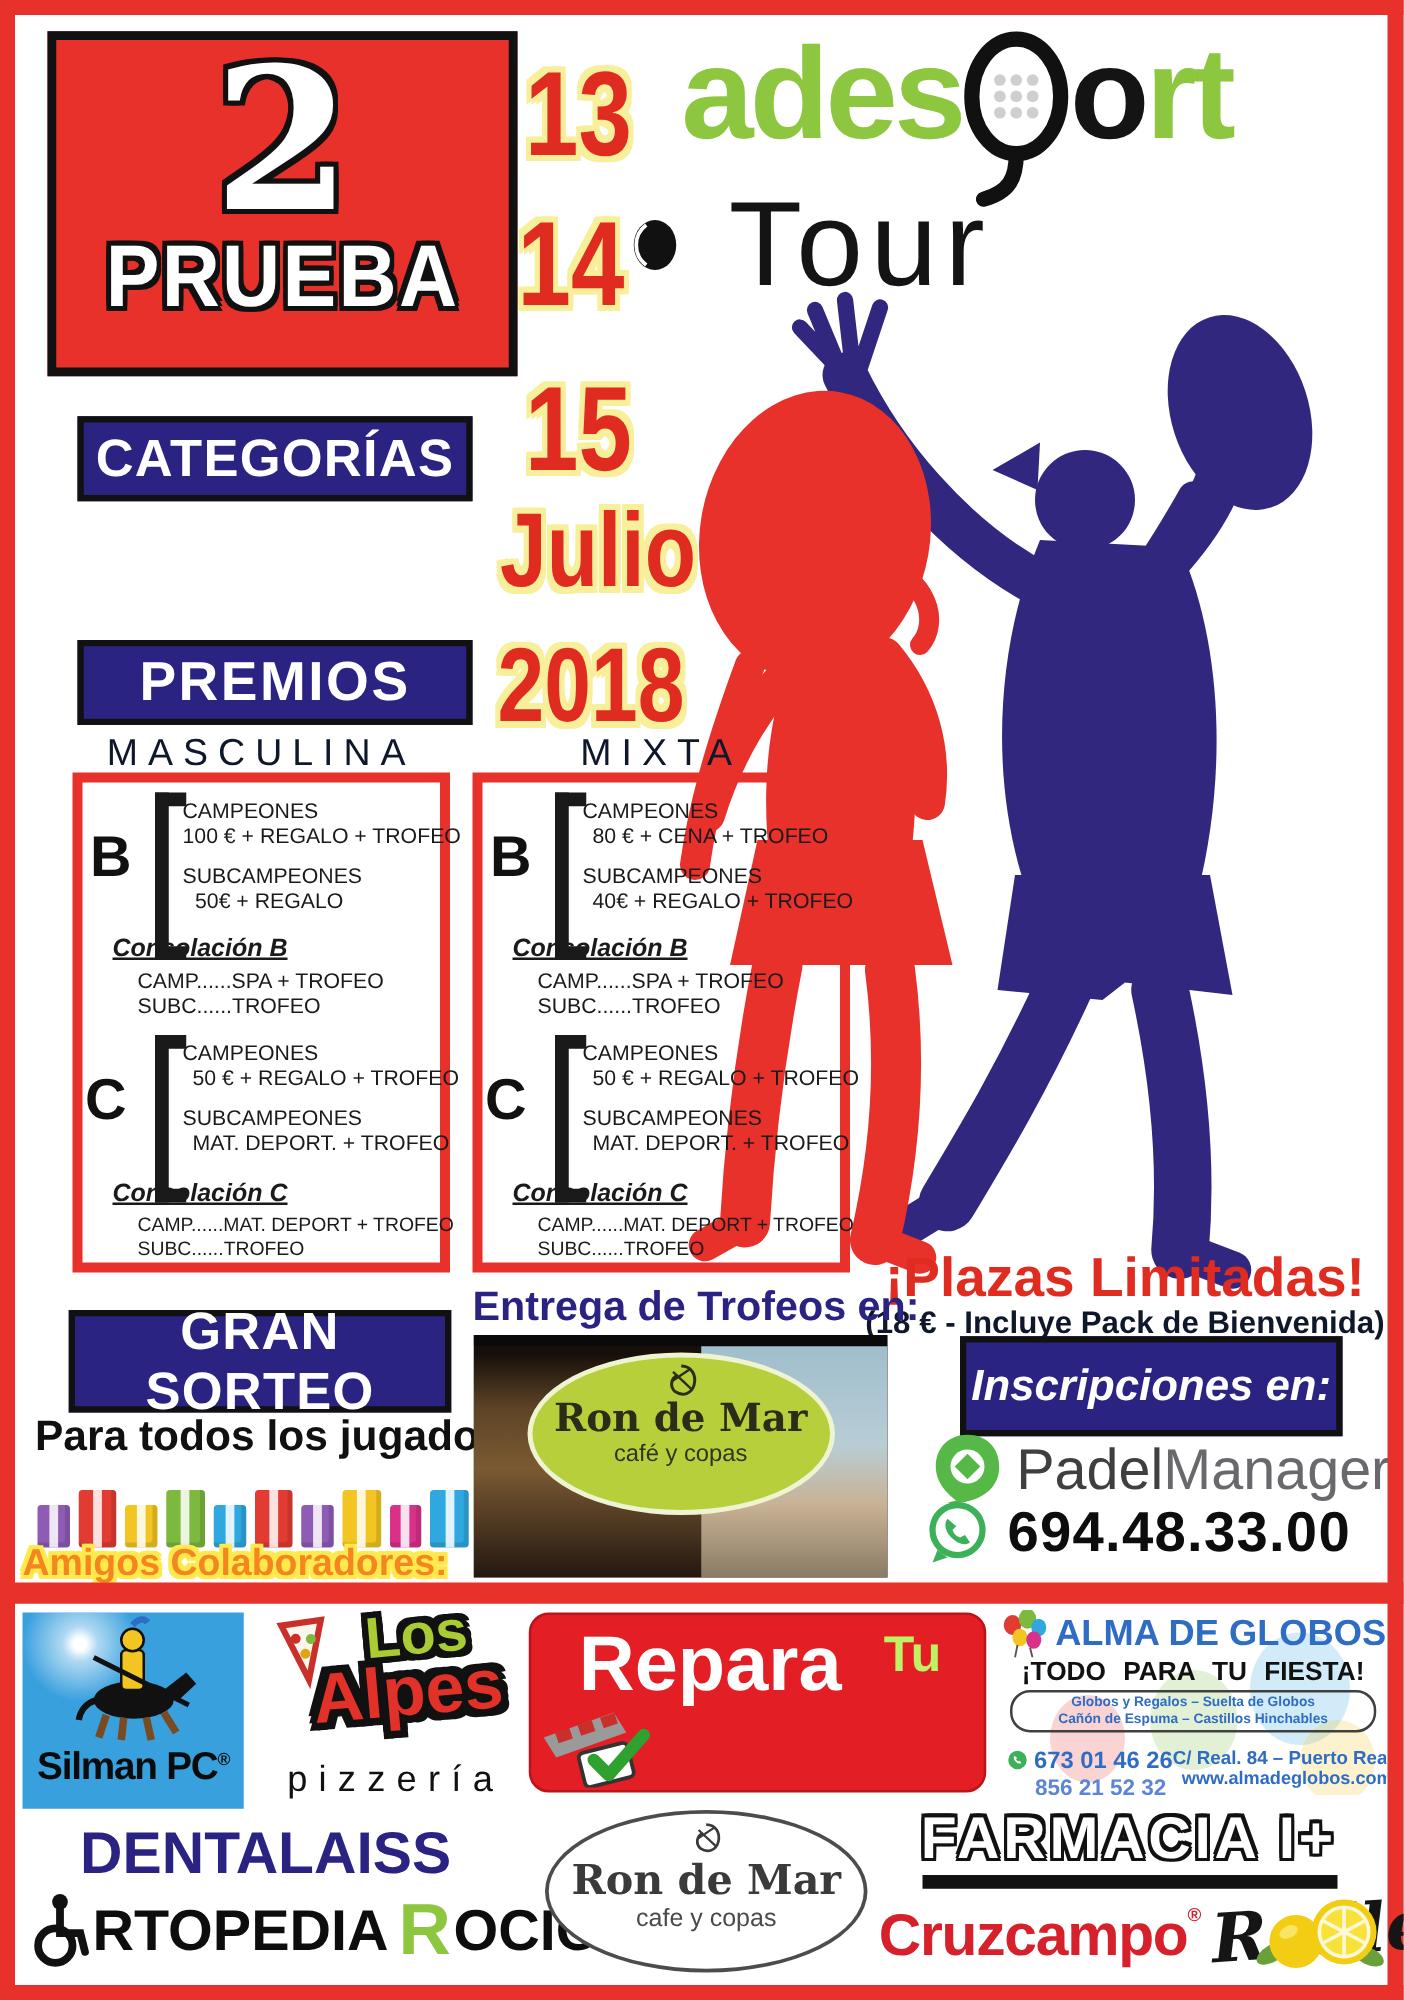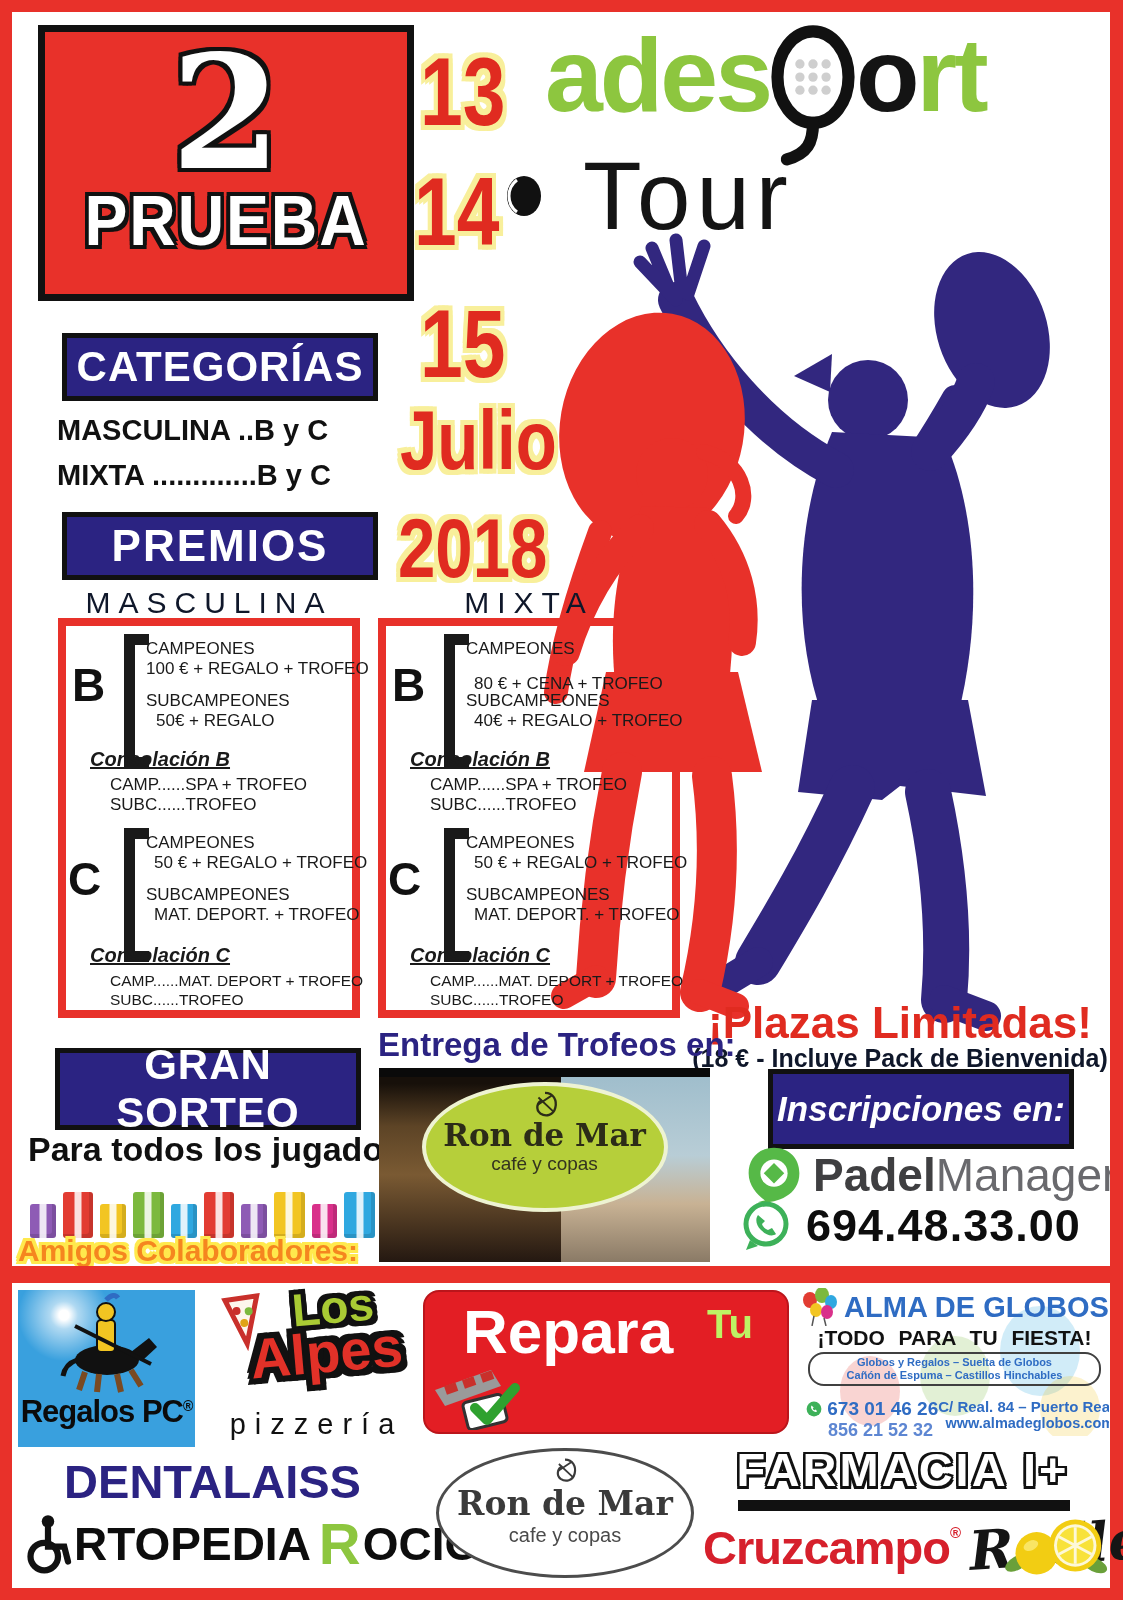--- a/index.html
+++ b/index.html
@@ -69,21 +69,21 @@
        border-bottom:11px solid #1a1a1a;height:112px;box-sizing:content-box;}
   .cons-title{position:absolute;font-size:20px;font-weight:bold;font-style:italic;
        text-decoration:underline;color:#1a1a1a;white-space:nowrap;}
 
   
   .plazas{left:695px;top:998px;width:410px;text-align:center;font-size:44px;font-weight:800;
           color:#e02b20;z-index:4;white-space:nowrap;}
   .plazas-sub{left:688px;top:1044px;width:424px;text-align:center;font-size:25px;font-weight:bold;
           color:#0f172a;z-index:4;white-space:nowrap;}
   .padelrow{left:745px;top:1146px;z-index:4;display:flex;align-items:center;gap:10px;}
-  .padel-bold{font-size:46px;font-weight:700;color:#3f3f41;}
+  .padel-bold{font-size:46px;font-weight:400;color:#3f3f41;}
   .padel-light{font-size:46px;font-weight:400;color:#69696d;}
   .warow{left:740px;top:1200px;z-index:4;display:flex;align-items:center;gap:14px;}
   .wa-num{font-size:45px;font-weight:800;color:#0d0d0d;letter-spacing:1px;}
 
   
   .para-todos{left:28px;top:1130px;width:344px;text-align:center;font-size:34px;font-weight:bold;
        color:#101010;z-index:4;white-space:nowrap;}
   .gifts{left:30px;top:1176px;width:345px;height:62px;z-index:4;display:flex;align-items:flex-end;gap:7px;}
   .gift{position:relative;width:26px;height:34px;border-radius:3px;box-shadow:inset -4px -4px 0 rgba(0,0,0,.12);}
   .gift.tall{width:31px;height:46px;}
@@ -234,24 +234,20 @@
     <svg width="38" height="44" viewBox="0 0 38 44" style="margin-right:40px">
       <ellipse cx="19" cy="22" rx="17" ry="20" fill="#111"></ellipse>
       <path d="M12 6 A 20 20 0 0 0 12 38" stroke="#fff" stroke-width="3" fill="none"></path>
     </svg>
     <span class="tour-txt">Tour</span>
   </div>
 
   <div class="abs navybox cat-box">
     <span>CATEGORÍAS</span>
   </div>
-  <div class="abs cat-lines">
-    <div>MASCULINA ..B y C</div>
-    <div>MIXTA .............B y C</div>
-  </div>
 
   <div class="abs navybox prem-box">
     <span>PREMIOS</span>
   </div>
 
   <div class="abs prize-header" style="left:58px">MASCULINA</div>
   <div class="abs prize-box" style="left:58px">
     <div class="bigletter" style="left:6px;top:36px">B</div>
     <div class="bracket" style="left:58px;top:8px"></div>
     <div class="pl" style="left:80px;top:14px">CAMPEONES</div>
@@ -270,21 +266,21 @@
     <div class="cons-title" style="left:24px;top:318px">Consolación C</div>
     <div class="pl pl-sm" style="left:44px;top:346px">CAMP......MAT. DEPORT + TROFEO</div>
     <div class="pl pl-sm" style="left:44px;top:365px">SUBC......TROFEO</div>
   </div>
 
   <div class="abs prize-header" style="left:378px">MIXTA</div>
   <div class="abs prize-box" style="left:378px">
     <div class="bigletter" style="left:6px;top:36px">B</div>
     <div class="bracket" style="left:58px;top:8px"></div>
     <div class="pl" style="left:80px;top:14px">CAMPEONES</div>
-    <div class="pl" style="left:88px;top:49px">80 € + CENA + TROFEO</div>
+    <div class="pl" style="left:88px;top:34px">80 € + CENA + TROFEO</div>
     <div class="pl" style="left:80px;top:66px">SUBCAMPEONES</div>
     <div class="pl" style="left:88px;top:86px">40€ + REGALO + TROFEO</div>
     <div class="cons-title" style="left:24px;top:122px">Consolación B</div>
     <div class="pl" style="left:44px;top:150px">CAMP......SPA + TROFEO</div>
     <div class="pl" style="left:44px;top:170px">SUBC......TROFEO</div>
     <div class="bigletter" style="left:2px;top:230px">C</div>
     <div class="bracket" style="left:58px;top:202px"></div>
     <div class="pl" style="left:80px;top:208px">CAMPEONES</div>
     <div class="pl" style="left:88px;top:228px">50 € + REGALO + TROFEO</div>
     <div class="pl" style="left:80px;top:260px">SUBCAMPEONES</div>
@@ -392,21 +388,21 @@
       <ellipse cx="60" cy="70" rx="32" ry="15" fill="#111"></ellipse>
       <path d="M84 62 l18 -14 8 9 -14 13 z" fill="#111"></path>
       <path d="M38 82 l-6 18 M52 84 l-2 18 M70 84 l4 18 M84 80 l10 16" stroke="#7a4a22" stroke-width="6" fill="none"></path>
       <path d="M30 70 q-12 4 -14 16" stroke="#111" stroke-width="5" fill="none"></path>
       <rect x="50" y="30" width="18" height="32" rx="4" fill="#f2c522" stroke="#111" stroke-width="2"></rect>
       <circle cx="59" cy="22" r="9" fill="#f2c522" stroke="#111" stroke-width="2"></circle>
       <path d="M59 10 q8 -8 12 -2" stroke="#2f6cc3" stroke-width="5" fill="none"></path>
       <path d="M28 36 L104 74" stroke="#111" stroke-width="4"></path>
     </svg>
     <div class="silman-name">
-      <span>Regalos PC</span><sup>®</sup>
+      <span>Silman PC</span><sup>®</sup>
     </div>
   </div>
 
   <div class="abs alpes">
     <svg width="44" height="62" viewBox="0 0 44 62" style="position:absolute;left:8px;top:10px;transform:rotate(-8deg)">
       <path d="M6 8 L38 8 L22 54 Z" fill="#fdf6ec" stroke="#c9302b" stroke-width="5"></path>
       <circle cx="16" cy="20" r="4" fill="#c9302b"></circle>
       <circle cx="28" cy="22" r="4" fill="#7cb93e"></circle>
       <circle cx="22" cy="33" r="4" fill="#e0a415"></circle>
     </svg>

